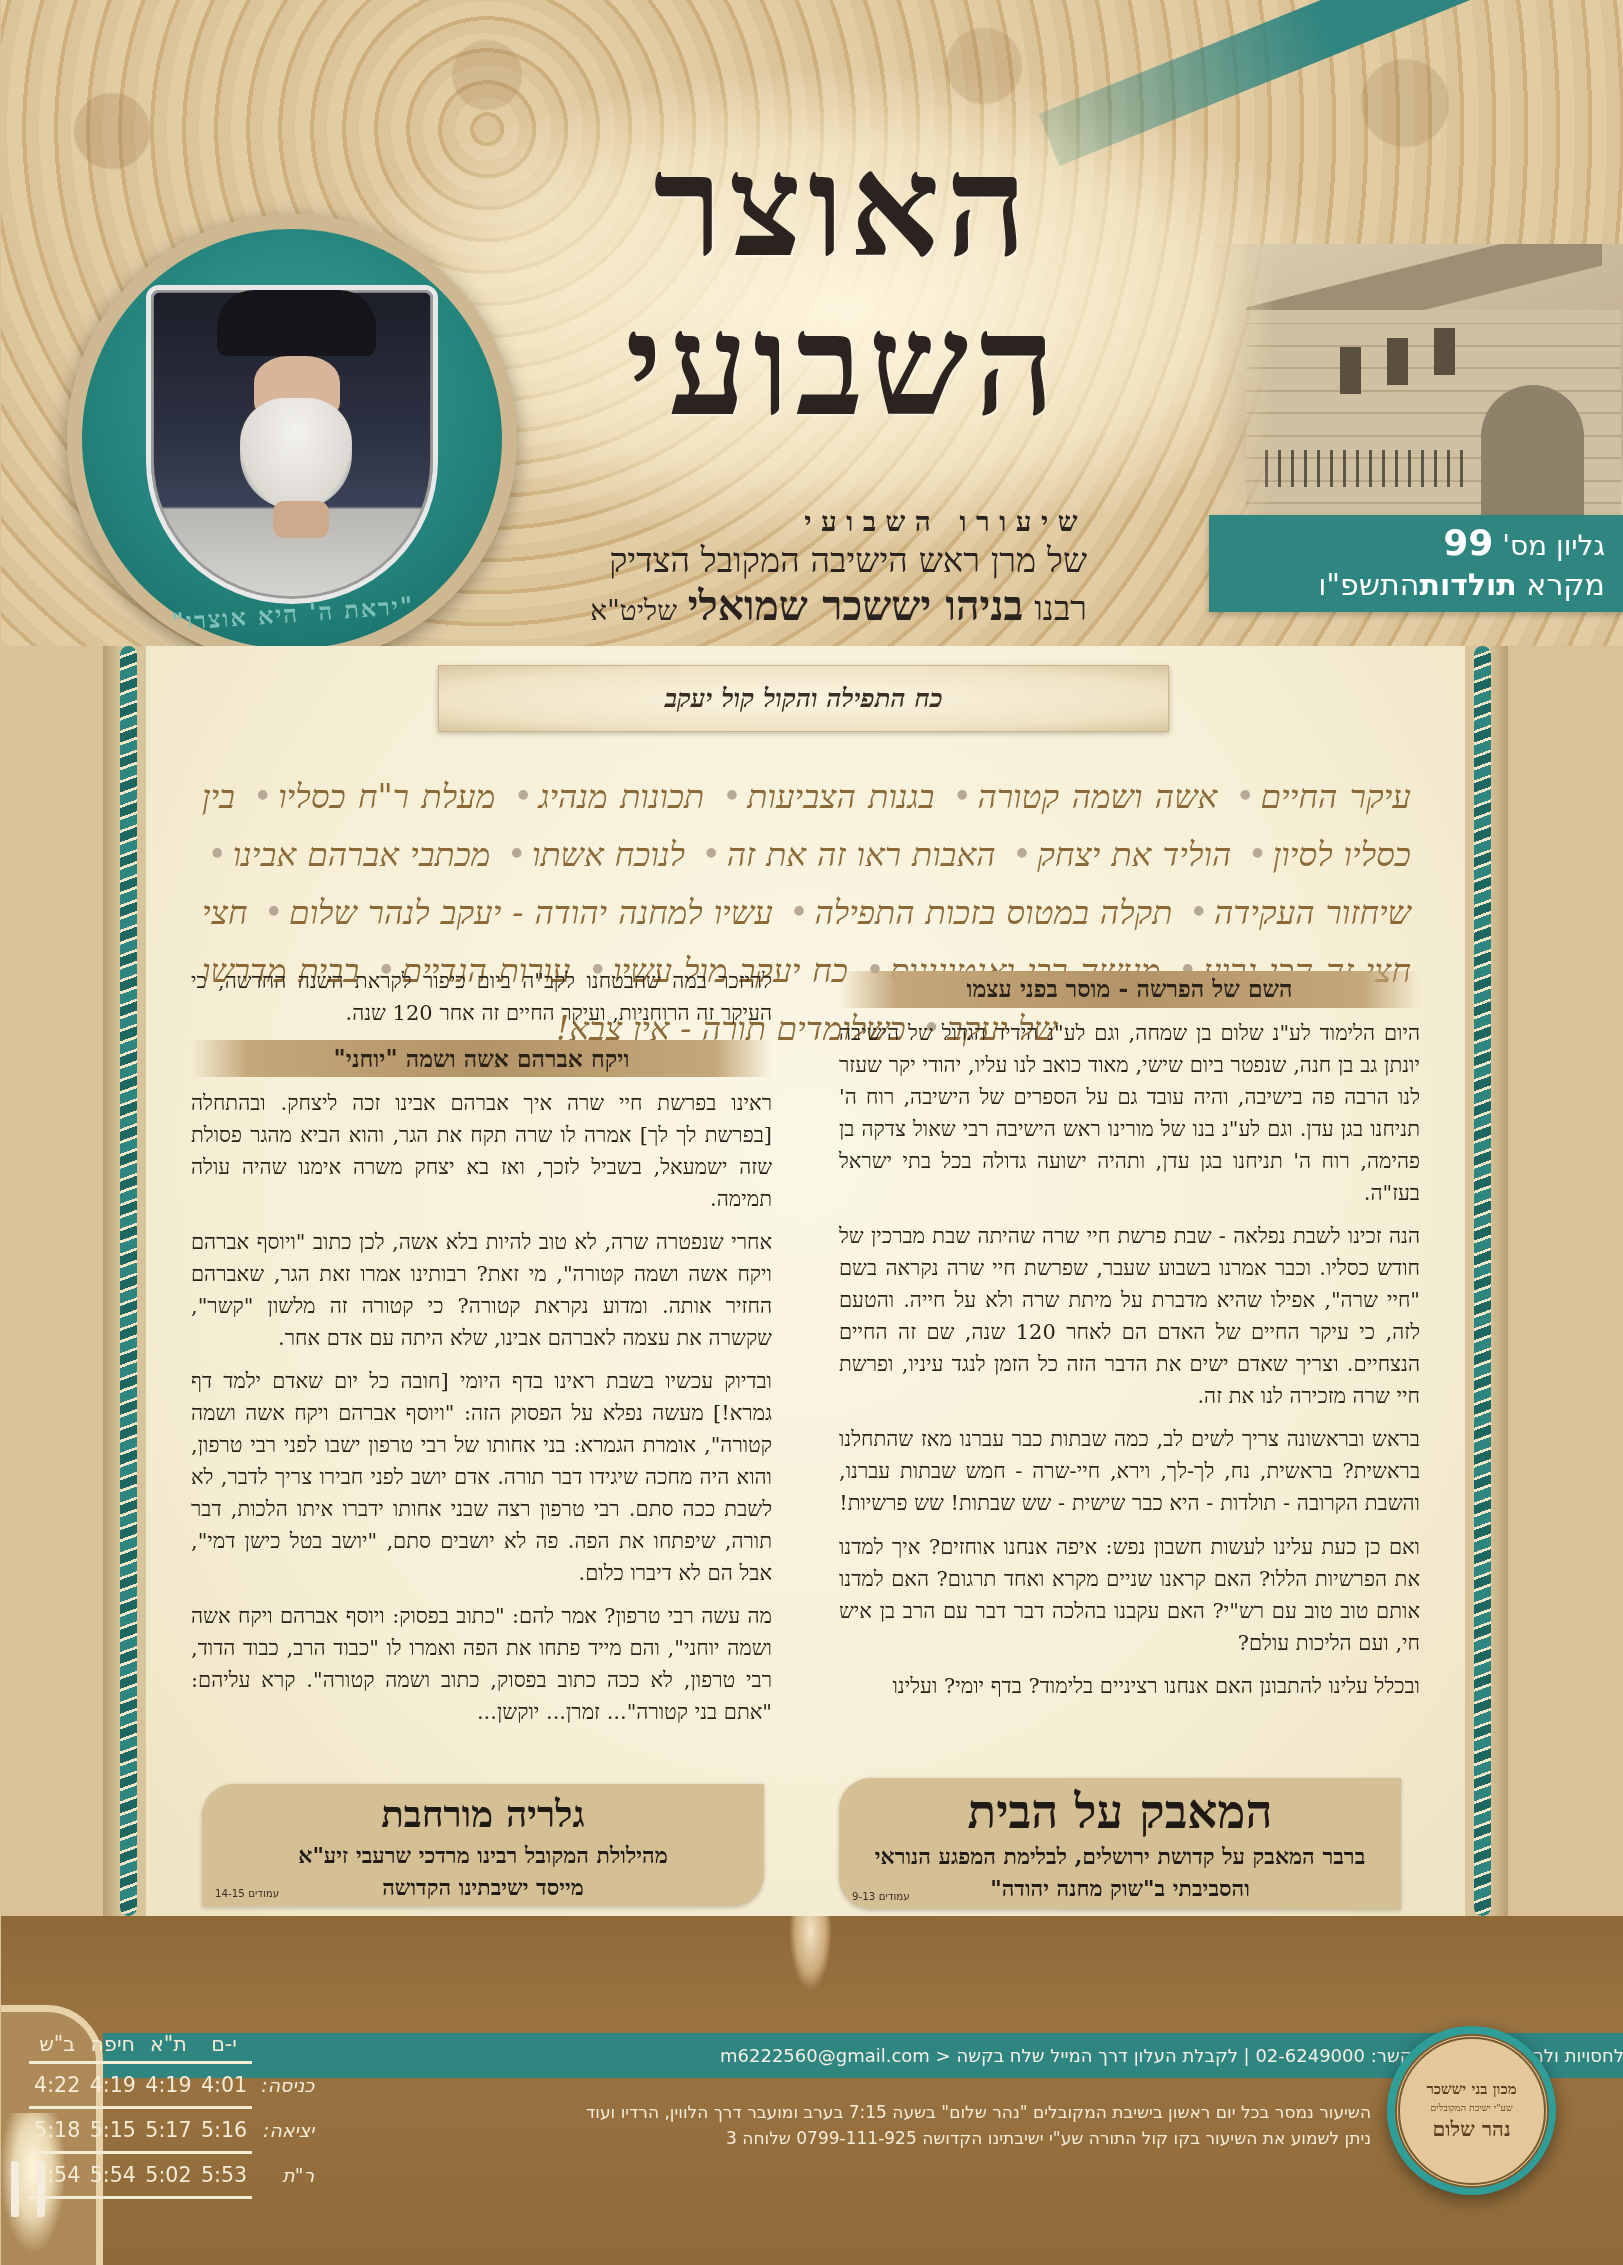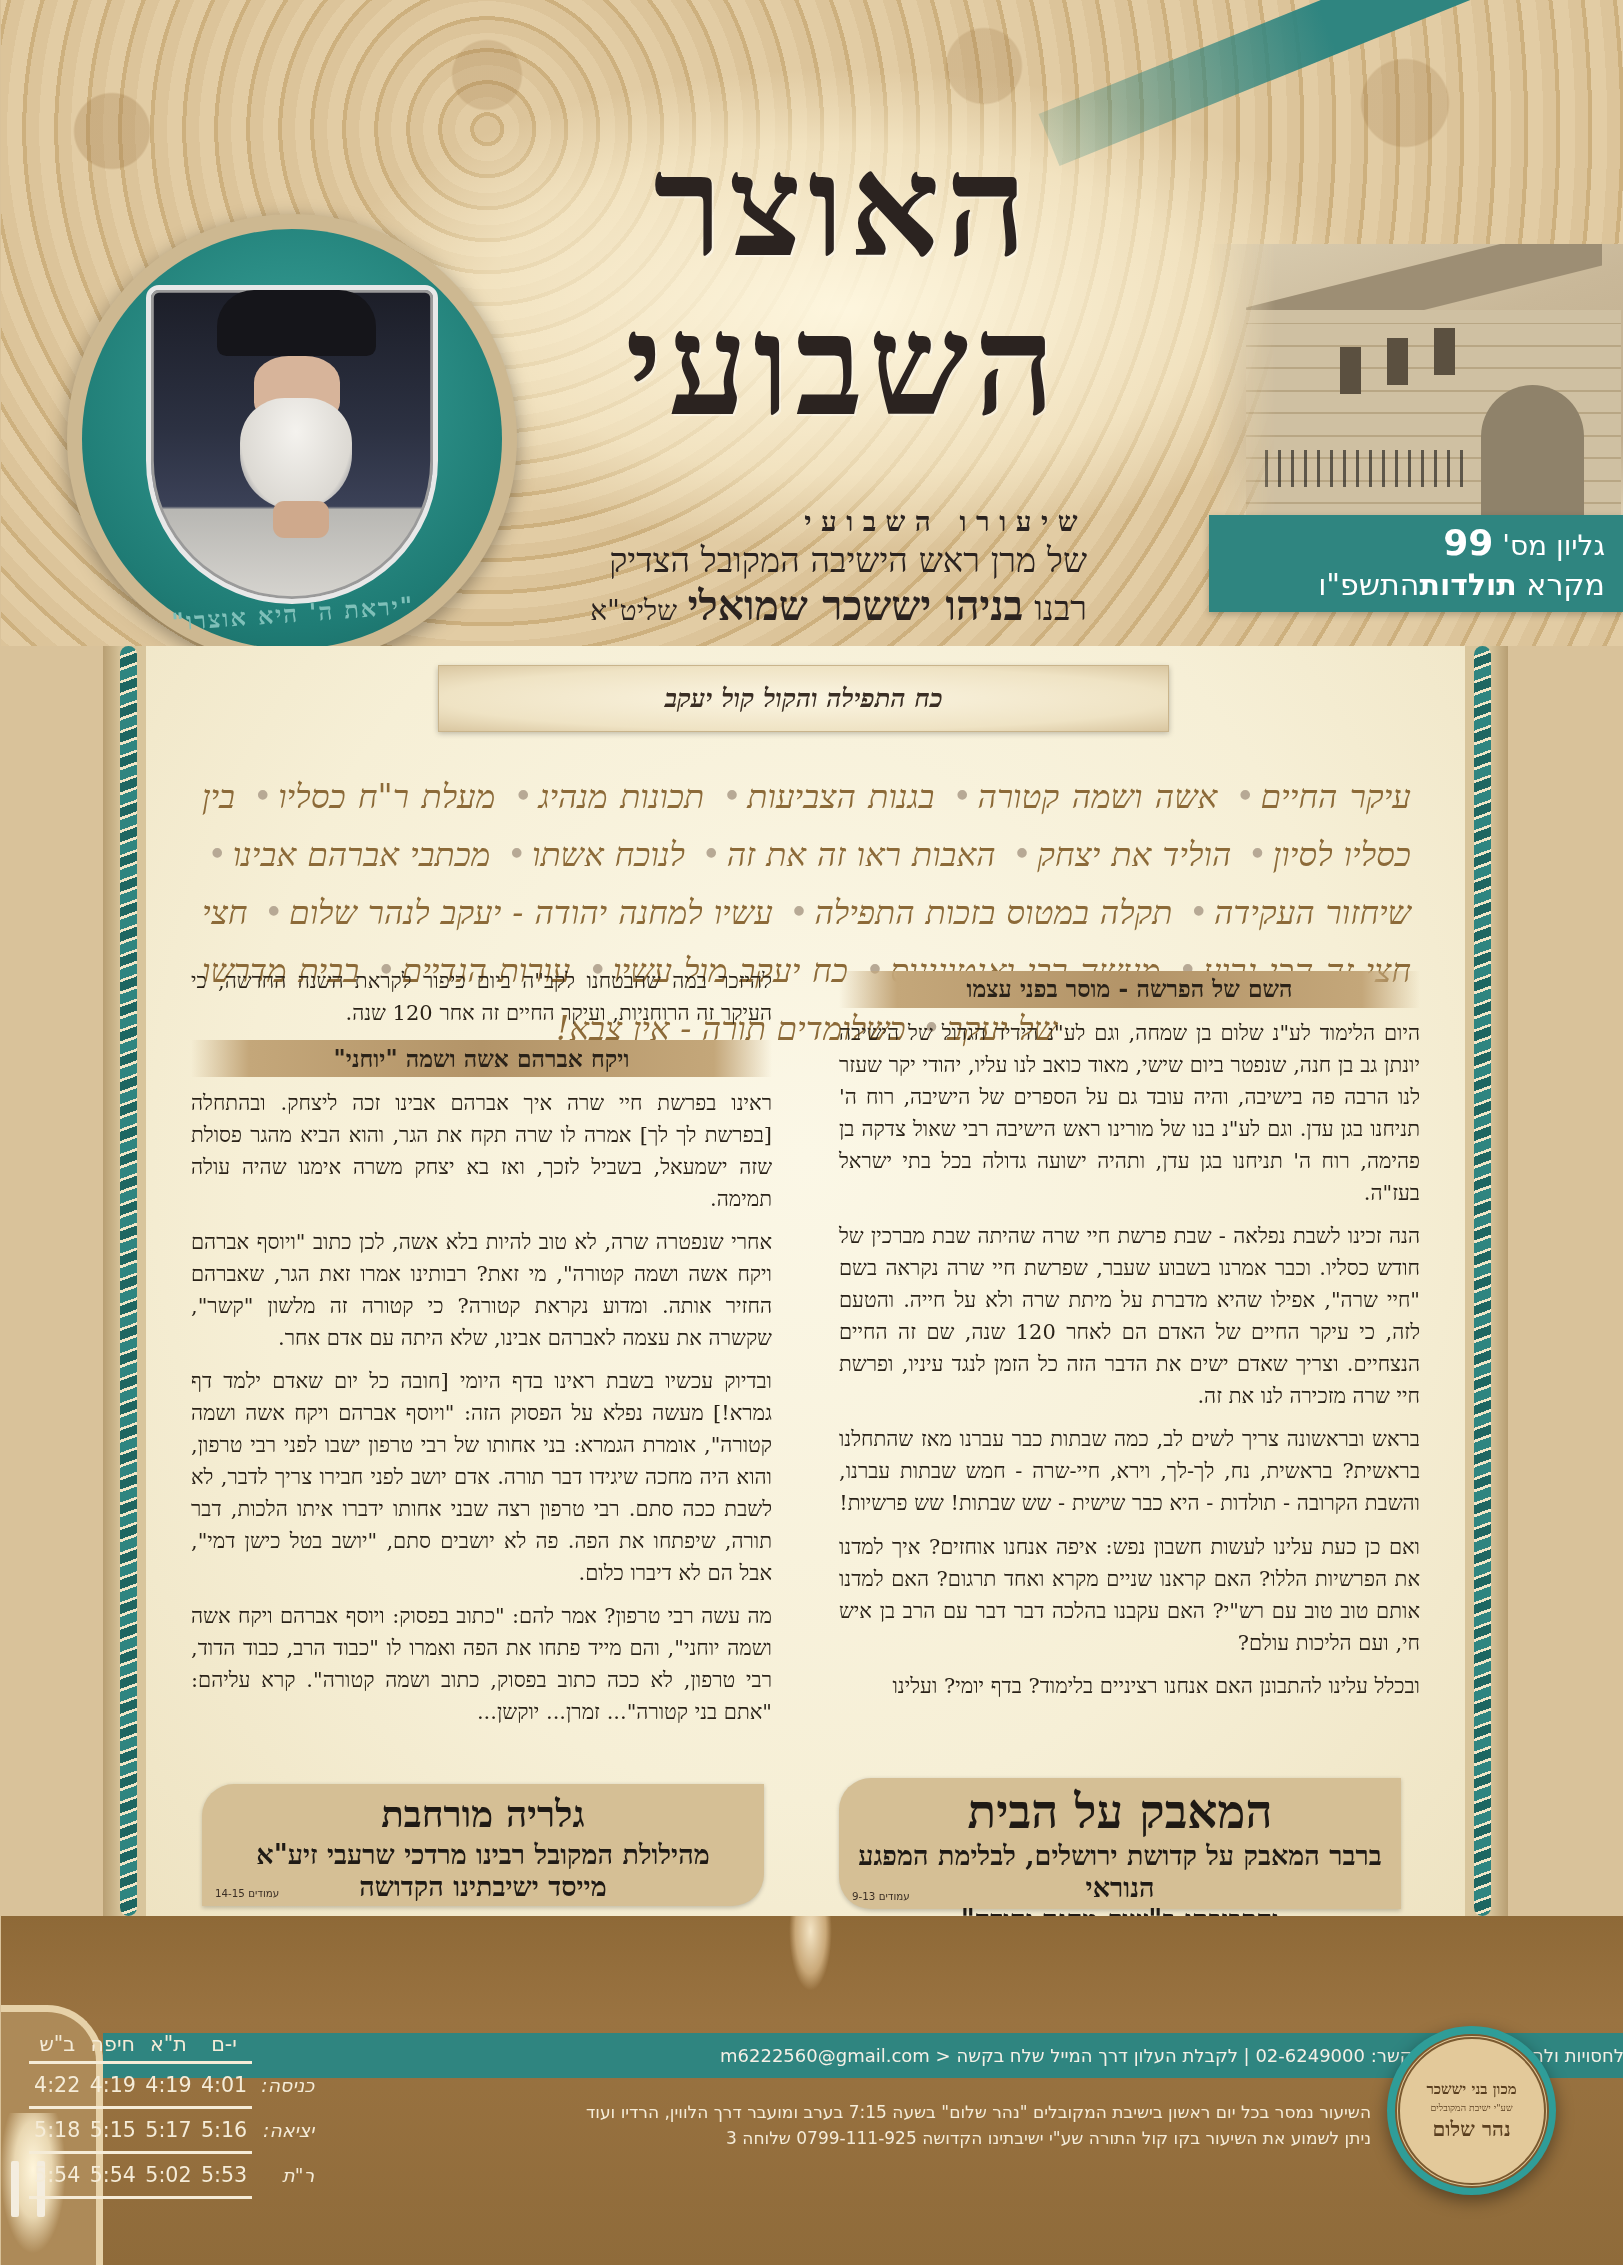--- a/index.html
+++ b/index.html
@@ -189,21 +189,21 @@
   .promo {
     position: absolute; top: 1138px; width: 562px; height: 122px;
     background: #d5bf95; border-radius: 0 32px 32px 0;
     box-shadow: 0 1.9px 4.7px rgba(0,0,0,0.2);
     text-align: center; padding-top: 5.6px;
   }
   .promo.right { left: 693px; top: 1132px; height: 131px; border-radius: 32px 0 0 32px; }
   .promo.left { left: 56px; border-radius: 32px 0 32px 0; }
   .promo .ptitle { font-size: 47px; font-weight: bold; line-height: 56px; color: #1f1a15; }
   .promo.left .ptitle { font-size: 37px; line-height: 49px; }
-  .promo .pline { font-size: 27px; font-weight: bold; line-height: 32px; color: #1f1a15; }
+  .promo .pline { font-size: 22px; font-weight: bold; line-height: 32px; color: #1f1a15; }
   .promo .pages {
     position: absolute; left: 13px; bottom: 7.5px; font-size: 10.3px; color: #3a2e24;
     font-family: "DejaVu Sans", sans-serif;
   }
 
   
   .footer {
     position: absolute; left: 0; top: 1916px; width: 1624px; height: 349px;
     background: linear-gradient(180deg, #8e6937 0%, #9a7341 30%, #8f6b3a 100%);
   }

